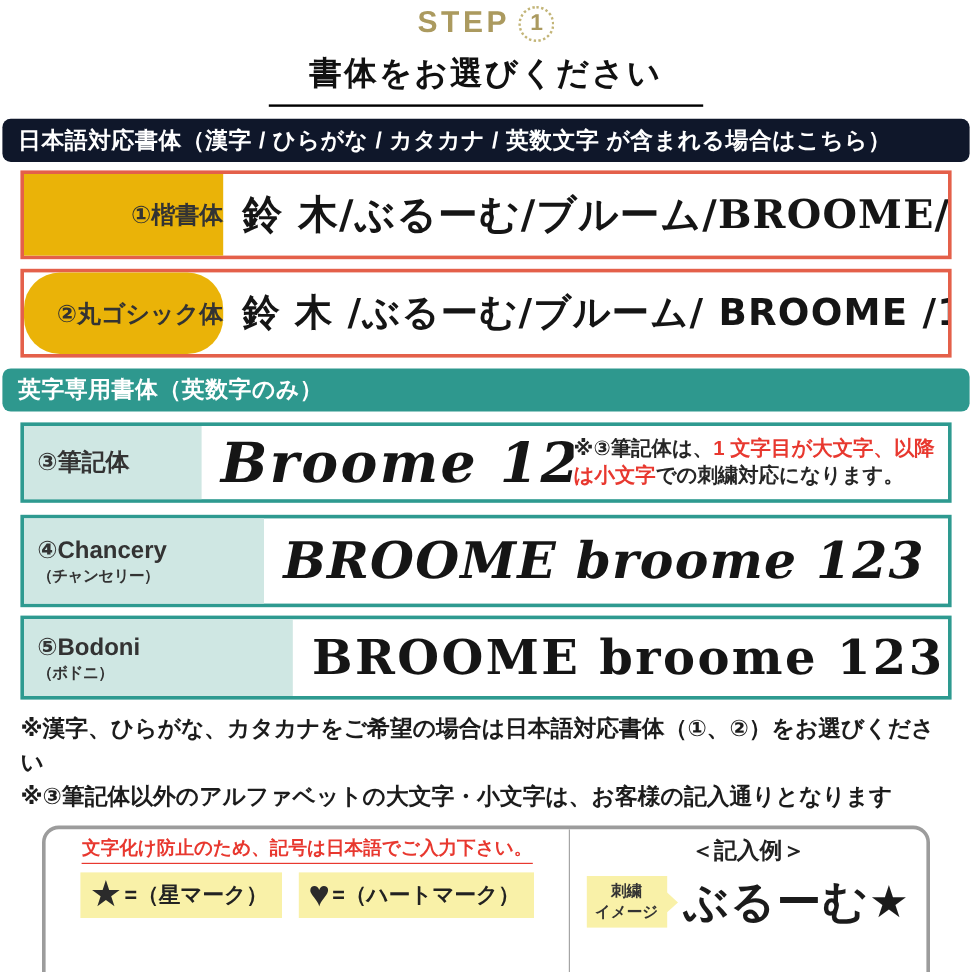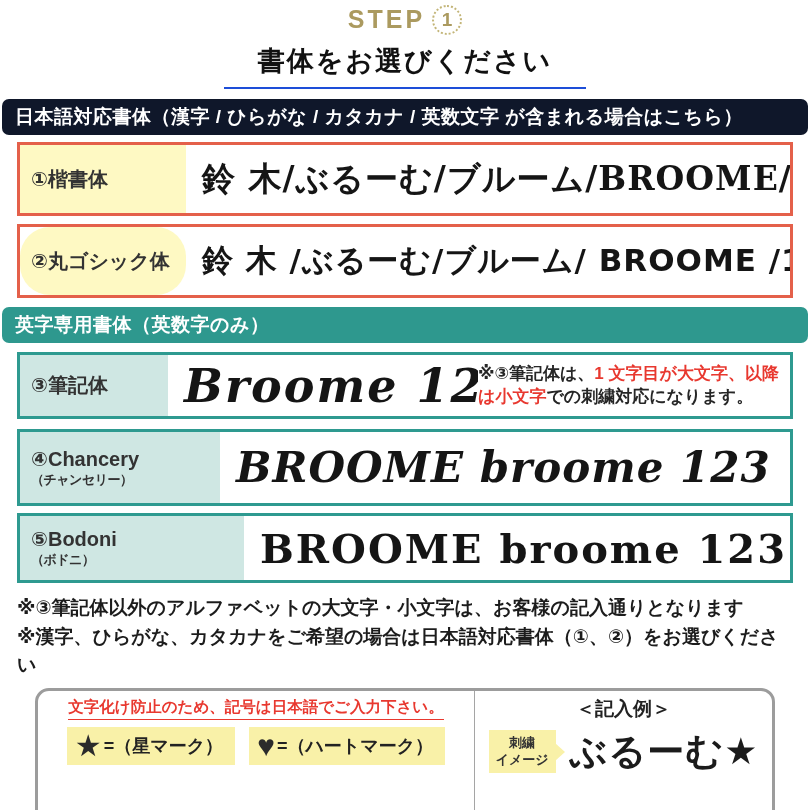--- a/index.html
+++ b/index.html
@@ -7,37 +7,37 @@
               font-family:"Liberation Sans","DejaVu Sans",sans-serif; color:#1f1f1f; }
 
   
   .header { text-align:center; padding-top:5px; }
   .step-row { display:flex; justify-content:center; gap:7px; height:36px; }
   .step-word { color:#ab9a5f; font-size:25px; font-weight:700; letter-spacing:3px; }
   .step-circle { width:30px; height:30px; border:2px dotted #c3b578; border-radius:50%;
                  color:#ab9a5f; font-size:19px; font-weight:700;
                  display:inline-flex; align-items:center; justify-content:center; }
   .page-title { display:inline-block; font-size:27px; font-weight:700; color:#111;
-                padding:2px 34px 8px; border-bottom:2px solid #1d4ed8; letter-spacing:2px; }
+                padding:2px 34px 8px; border-bottom:2px solid #000000; letter-spacing:2px; }
 
   
   .banner { margin:0 2px; height:36px; border-radius:7px; display:flex; align-items:center;
             padding-left:13px; color:#fff; font-weight:700; font-size:19px; letter-spacing:.5px; }
   .banner.red  { background:#0f172a; margin-top:10px; }
   .banner.teal { background:#2e988e; margin-top:9px; }
 
   
   .font-box { margin:0 17px; border:3px solid; display:flex; align-items:stretch; background:#fff; }
   .font-box.red-border  { border-color:#e4604a; }
   .font-box.teal-border { border-color:#2e9a90; }
   .fb-label { display:flex; flex-direction:column; justify-content:center;
               padding-left:11px; font-weight:700; color:#333; flex-shrink:0; }
   .fb-label .main { font-size:20px; }
   .fb-label .sub  { font-size:13px; letter-spacing:-0.5px; }
-  .bg-pink { background:#fef9c3; }
+  .bg-pink { background:#eab308;align-items:flex-end; }
   .bg-teal { background:#cfe7e3; }
   .fb-sample { flex:1; display:flex; align-items:center; padding-left:16px; color:#151515;
                white-space:nowrap; overflow:hidden; }
 
   .box1 { margin-top:7px; height:74px; }
   .box1 .fb-label { width:166px; }
   .box2 { margin-top:8px; height:74px; }
   .box2 .fb-label { width:166px;border-radius:30px; }
   .box3 { margin-top:9px; height:67px; }
   .box3 .fb-label { width:148px; }
@@ -144,22 +144,22 @@
 
 <div class="font-box teal-border box5">
   <div class="fb-label bg-teal">
     <span class="main">⑤Bodoni</span>
     <span class="sub">（ボドニ）</span>
   </div>
   <div class="fb-sample sample-bodoni">BROOME broome 123</div>
 </div>
 
 <div class="notes">
+  <div>※漢字、ひらがな、カタカナをご希望の場合は日本語対応書体（①、②）をお選びください</div>
   <div>※③筆記体以外のアルファベットの大文字・小文字は、お客様の記入通りとなります</div>
-  <div>※漢字、ひらがな、カタカナをご希望の場合は日本語対応書体（①、②）をお選びください</div>
 </div>
 
 <div class="symbols-box">
   <div class="sb-body">
 
     <div class="sb-left">
       <span class="sb-warning">文字化け防止のため、記号は日本語でご入力下さい。</span>
       <div class="symbol-row">
         <span class="symbol-item">
           <span class="symbol-icon">★</span>

